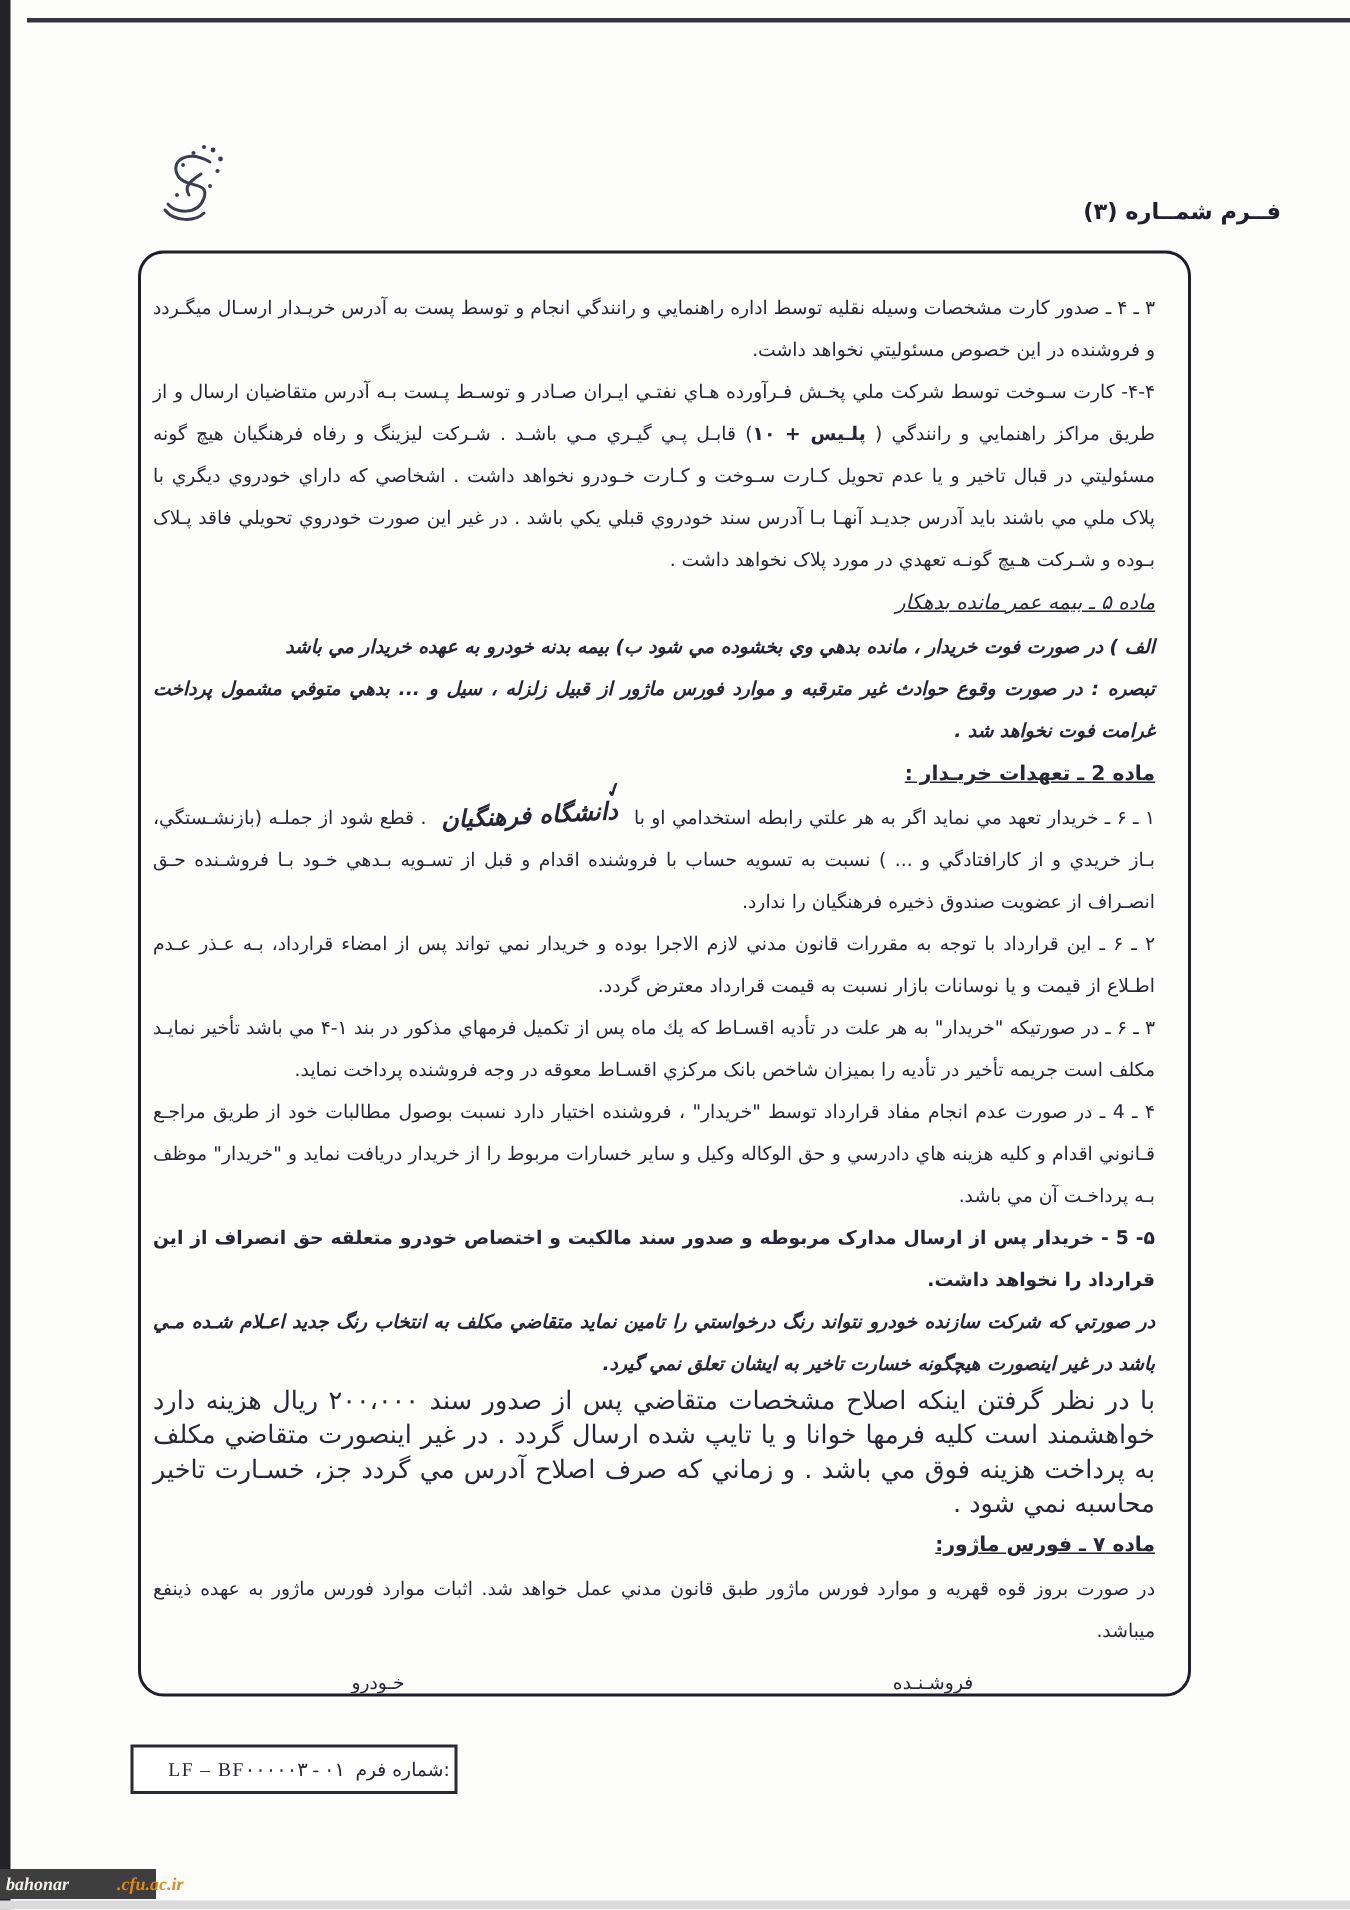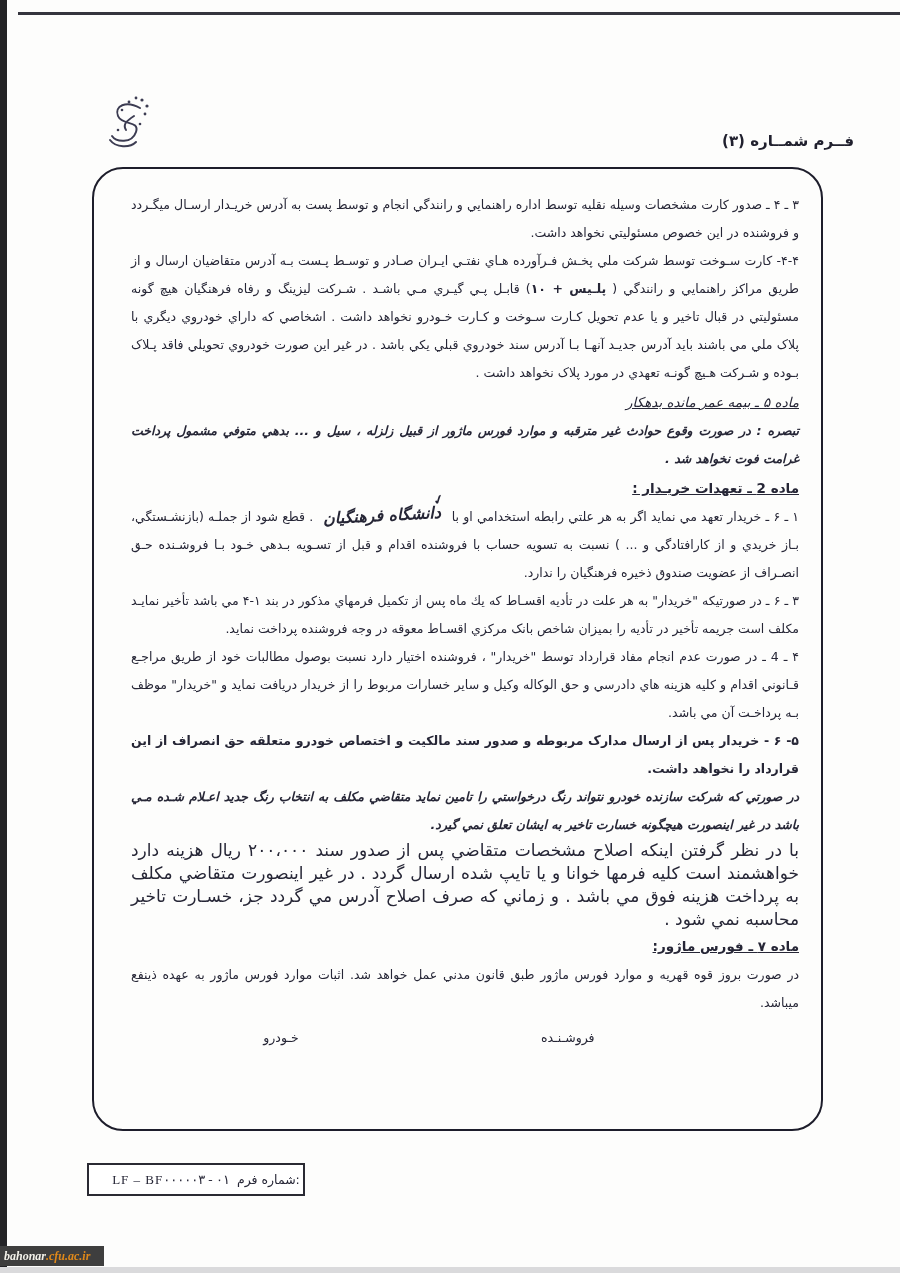--- a/index.html
+++ b/index.html
@@ -18,22 +18,22 @@
   .logo{position:absolute;left:96px;top:90px;width:60px;height:66px;}
 
   .form-header{
     position:absolute;top:132px;right:46px;
     font-size:15px;font-weight:bold;letter-spacing:1px;
     direction:rtl;color:#20202e;margin-left:12px;
   }
 
   .doc-box{
     position:absolute;left:92px;top:167px;width:668px;height:938px;
-    border:2.5px solid #1d1d2b;border-radius:31px;
-    padding:22px 22px 0 37px;
+    border:2.5px solid #1d1d2b;border-radius:17px;
+    padding:22px 22px 0 8px;
     direction:rtl;text-align:justify;
     font-size:12.5px;line-height:28px;
     overflow:hidden;
   }
   .doc-box p{margin:0;}
   .clause{ text-align:justify; }
   .article-title{
     font-weight:bold;text-decoration:underline;
     font-size:13.5px;line-height:30px;margin-top:4px;
   }
@@ -50,41 +50,42 @@
     font-style:italic;font-weight:bold;font-size:16px;
     transform:rotate(-3deg);padding:0 6px;line-height:18px;
   }
   .hand-tick{
     position:absolute;top:-13px;right:2px;
     font-size:13px;font-weight:bold;transform:rotate(-15deg);
     font-style:normal;
   }
 
   .sig-area{position:relative;height:62px;margin-top:6px;}
-  .sig-seller{position:absolute;right:38px;width:220px;text-align:left;line-height:29px;}
+  .sig-seller{position:absolute;right:38px;width:220px;text-align:center;line-height:29px;}
   .sig-buyer{position:absolute;left:0;width:300px;text-align:center;line-height:29px;}
 
   .form-number-box{
     position:absolute;left:87px;top:1163px;width:214px;height:29px;
     border:2px solid #2a2a33;background:#fff;
     display:flex;flex-direction:row-reverse;align-items:center;justify-content:center;
     gap:7px;font-size:12.5px;
   }
   .form-number-value{
     direction:ltr;font-family:"Liberation Serif","DejaVu Serif",serif;
     letter-spacing:1px;font-size:13px;margin-left:20px;
   }
 
   .watermark{
     position:absolute;left:0;top:1246px;width:100px;height:20px;
     background:#3e3e3e;
     display:flex;align-items:center;padding-left:4px;
     font-family:"Liberation Serif","DejaVu Serif",serif;
     font-style:italic;font-weight:bold;font-size:12px;
     white-space:nowrap;
+    gap:32px;
   }
   .wm-prefix{color:#f4f2ea;}
   .wm-suffix{color:#e0891a;}
 </style>
 </head>
 <body>
 
 <div class="edge-left"></div>
 <div class="edge-top"></div>
 <div class="edge-bottom"></div>
@@ -111,29 +112,31 @@
 
 <div class="form-header">فــرم شمــاره (۳)</div>
 
 <div class="doc-box">
 
   <p class="clause">۳ ـ ۴ ـ صدور كارت مشخصات وسيله نقليه  توسط اداره راهنمايي و رانندگي انجام و توسط پست به آدرس خريـدار ارسـال ميگـردد و فروشنده در اين خصوص مسئوليتي نخواهد داشت.</p>
 
   <p class="clause"><span>۴-۴- كارت سـوخت توسط شركت ملي پخـش فـرآورده هـاي نفتـي ايـران صـادر و توسـط پـست بـه آدرس متقاضيان ارسال و از طريق مراكز راهنمايي و رانندگي ( </span><span class="bold-inline">پلـيس + ۱۰</span><span>) قابـل پـي گيـري مـي باشـد . شـركت ليزينگ و رفاه فرهنگيان هيچ گونه مسئوليتي در قبال تاخير و يا عدم تحويل كـارت سـوخت و كـارت خـودرو نخواهد داشت .  اشخاصي كه داراي خودروي ديگري با پلاک ملي مي باشند بايد آدرس جديـد آنهـا بـا آدرس سند خودروي  قبلي يكي باشد . در غير اين صورت خودروي  تحويلي فاقد پـلاک بـوده و شـركت هـيچ گونـه تعهدي در مورد پلاک نخواهد داشت .</span></p>
 
   <p class="article-title bold-italic">ماده ۵ ـ بيمه عمر مانده بدهكار</p>
+  <p class="clause a5-block">الف ) در صورت فوت خريدار ، مانده بدهي وي بخشوده مي شود   ب)   بيمه بدنه خودرو  به عهده خريدار مي باشد</p>
   <p class="clause a5-block">تبصره :   در صورت وقوع حوادث غير مترقبه و موارد فورس ماژور از قبيل زلزله ، سيل و ... بدهي متوفي  مشمول پرداخت غرامت فوت  نخواهد شد .</p>
 
   <p class="article-title">ماده 2 ـ تعهدات خريـدار :</p>
 
   <p class="clause"><span>۱ ـ ۶ ـ خريدار تعهد مي نمايد اگر به هر علتي رابطه استخدامي او با </span><span class="handwritten"><span class="hand-tick">✓</span><span>دانشگاه فرهنگيان</span></span><span> . قطع شود از جملـه (بازنشـستگي، بـاز خريدي و از كارافتادگي و ... ) نسبت به تسويه حساب با فروشنده اقدام و قبل از تسـويه بـدهي خـود بـا فروشـنده حـق انصـراف از عضويت صندوق ذخيره فرهنگيان را ندارد.</span></p>
 
+  <p class="clause">۲ ـ ۶ ـ اين قرارداد با توجه به مقررات قانون مدني لازم الاجرا بوده و خريدار نمي تواند پس از امضاء قرارداد، بـه عـذر عـدم اطـلاع از قيمت و يا نوسانات بازار نسبت به قيمت قرارداد معترض گردد.</p>
   <p class="clause">۳ ـ ۶ ـ در صورتيكه "خريدار" به هر علت در تأديه اقسـاط كه يك ماه پس از تكميل فرمهاي مذكور در بند ۱-۴ مي باشد تأخير نمايـد مكلف است جريمه تأخير در تأديه را بميزان شاخص بانک مركزي اقسـاط معوقه در وجه فروشنده پرداخت نمايد.</p>
   <p class="clause">۴ ـ 4 ـ در صورت عدم انجام مفاد قرارداد توسط "خريدار" ، فروشنده اختيار دارد نسبت بوصول مطالبات خود از طريق مراجـع قـانوني اقدام و كليه هزينه هاي دادرسي و حق الوكاله وكيل و ساير خسارات مربوط را از خريدار دريافت نمايد و "خريدار" موظف بـه پرداخـت آن مي باشد.</p>
-  <p class="clause semi-bold">۵- ۶ - خريدار پس از ارسال مدارک مربوطه و صدور سند مالكيت و اختصاص خودرو متعلقه  حق انصراف از اين قرارداد را نخواهد داشت.</p>
+  <p class="clause semi-bold">۵- 5 - خريدار پس از ارسال مدارک مربوطه و صدور سند مالكيت و اختصاص خودرو متعلقه  حق انصراف از اين قرارداد را نخواهد داشت.</p>
   <p class="clause color-note">در صورتي كه شركت سازنده خودرو نتواند رنگ درخواستي را تامين نمايد متقاضي مكلف به انتخاب رنگ جديد اعـلام شـده مـي باشد در غير اينصورت هيچگونه خسارت تاخير به ايشان تعلق نمي گيرد.</p>
   <p class="clause fine-print">با در نظر گرفتن اينكه اصلاح مشخصات متقاضي پس از صدور سند ۲۰۰،۰۰۰ ريال هزينه دارد خواهشمند است كليه فرمها خوانا و يا تايپ شده ارسال گردد . در غير اينصورت متقاضي مكلف به پرداخت هزينه فوق مي باشد .  و زماني كه صرف اصلاح آدرس مي گردد جز، خسـارت تاخير محاسبه نمي شود .</p>
 
   <p class="article-title">ماده ۷ ـ فورس ماژور:</p>
   <p class="clause">در صورت بروز قوه قهريه و موارد فورس ماژور طبق قانون مدني عمل خواهد شد. اثبات موارد فورس ماژور به عهده ذينفع ميباشد.</p>
 
   <div class="sig-area">
     <div class="sig-seller">
       <div>فروشـنـده</div>
 

